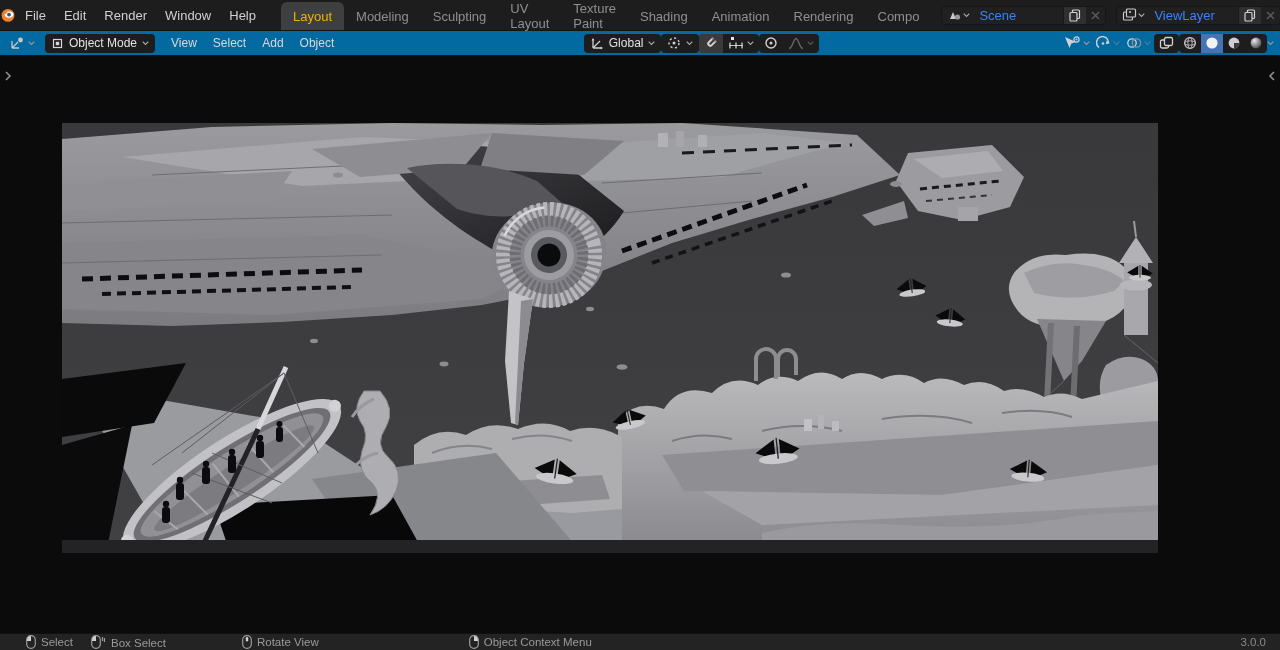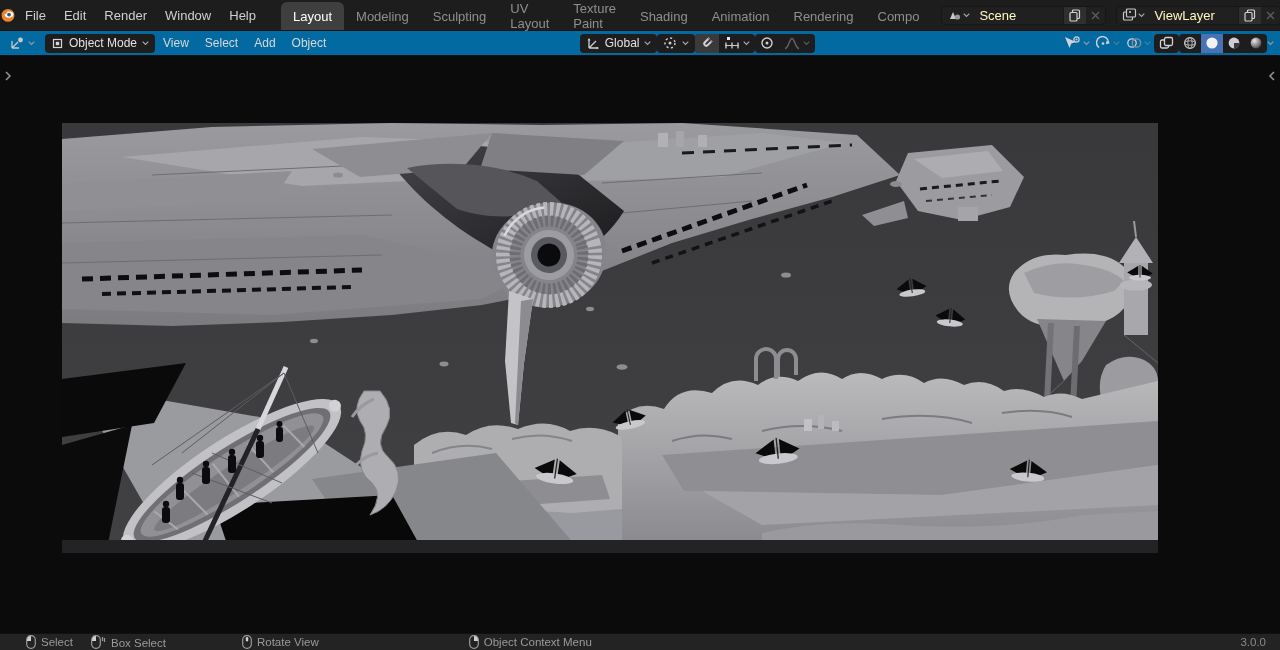--- a/index.html
+++ b/index.html
@@ -8,25 +8,25 @@
   .app { width:1280px; height:650px; display:flex; flex-direction:column; }
 
   
   .topbar { height:31px; background:#1d1d1d; display:flex; align-items:center;
             font-size:13px; color:#cfcfcf; flex:0 0 auto; border-bottom:1px solid #131313; }
   .logo { width:28px; display:flex; justify-content:center; align-items:center; height:100%; }
   .menu-item { padding:0 9px; height:100%; display:flex; align-items:center; cursor:default; }
   .tabs { display:flex; height:100%; align-items:stretch; margin-left:16px; }
   .tab { padding:0 12px; display:flex; align-items:center; color:#8f8f8f;
          border-radius:6px 6px 0 0; margin-top:2px; }
-  .tab.active { background:#3f3f3f; color:#ffffff; }
+  .tab.active { background:#3f3f3f; color:#eab308; }
   .db-group { display:flex; align-items:center; height:19px; background:#202020;
               border:1px solid #161616; border-radius:4px; margin-left:10px; overflow:hidden; }
   .db-icon { display:flex; align-items:center; padding:0 3px 0 5px; gap:1px; }
-  .db-name { padding:0 6px; color:#fef9c3; min-width:90px; }
+  .db-name { padding:0 6px; color:#3b82f6; min-width:90px; }
   .db-btn { background:#2f2f2f; height:100%; display:flex; align-items:center;
             padding:0 5px; border-left:1px solid #191919; }
   .db-x { padding:0 5px; display:flex; align-items:center; }
   .topbar-right { margin-left:auto; display:flex; align-items:center; padding-right:6px; }
 
   
   .vheader { height:25px; background:#0369a1; display:flex; align-items:center;
              font-size:12px; color:#d8d8d8; flex:0 0 auto; border-bottom:1px solid #101010;
              padding:0 6px; }
   .hbtn { display:flex; align-items:center; gap:3px; padding:0 4px; height:19px; }
@@ -160,21 +160,21 @@
       <svg width="13" height="13" viewBox="0 0 13 13">
         <rect x="2.5" y="2.5" width="8" height="8" fill="none" stroke="#d6d6da" stroke-width="1.2"></rect>
         <rect x="4.8" y="4.8" width="3.4" height="3.4" fill="#d6d6da"></rect>
       </svg>
       <span>Object Mode</span>
       <svg width="7" height="6" viewBox="0 0 10 8">
         <polyline points="1,2 5,6 9,2" fill="none" stroke="#aaaaaa" stroke-width="1.6"></polyline>
       </svg>
     </div>
 
-    <div class="hmenu" style="">View</div>
+    <div class="hmenu" style="margin-left:8px;">View</div>
     <div class="hmenu">Select</div>
     <div class="hmenu">Add</div>
     <div class="hmenu">Object</div>
 
     <div class="cluster" style="margin-left:auto;">
       <div class="pill">
         <svg width="14" height="13" viewBox="0 0 14 13">
           <path d="M3,11 L3,2 M3,11 L12,11 M3,11 L10,4" stroke="#cfcfd3" stroke-width="1.3" fill="none"></path>
           <path d="M1.6,3.4 L3,1 L4.4,3.4 Z" fill="#cfcfd3"></path>
           <path d="M10.6,9.6 L13,11 L10.6,12.4 Z" fill="#cfcfd3"></path>

